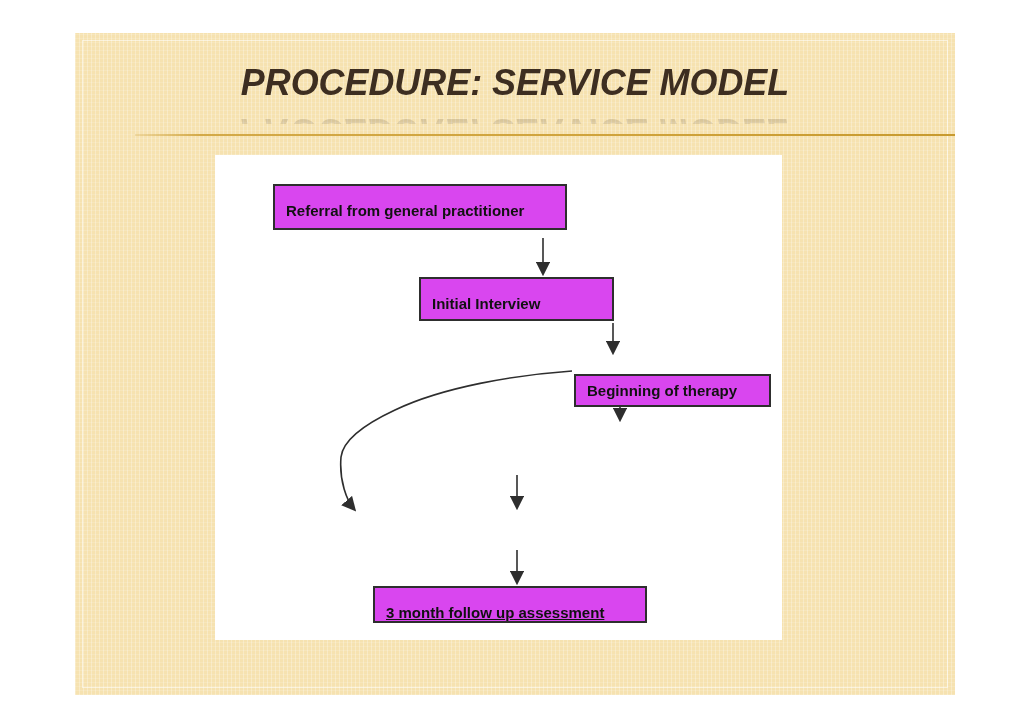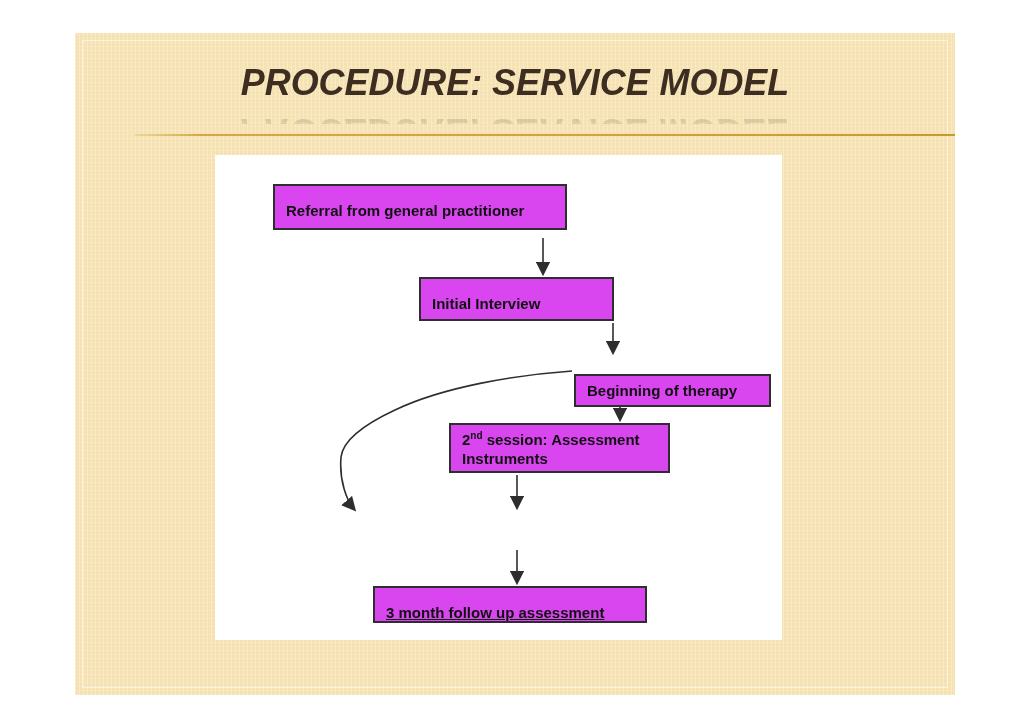--- a/index.html
+++ b/index.html
@@ -151,22 +151,19 @@
         <line x1="302" y1="395" x2="302" y2="427" stroke="#2e2e2e" stroke-width="1.6" marker-end="url(#ah)"></line>
         <path d="M 357 216 C 300 220, 228 232, 180 255 C 150 269, 128 285, 126 302 C 124 326, 132 346, 139 354" fill="none" stroke="#2e2e2e" stroke-width="1.6" marker-end="url(#ah)"></path>
       </svg>
 
       <div class="node" id="node-referral">Referral from general practitioner</div>
 
       <div class="node" id="node-initial">Initial Interview</div>
 
       <div class="node" id="node-beginning">Beginning of therapy</div>
 
-      <div class="node" id="node-session2"><span>2</span><sup>nd</sup><span> session: Assessment</span><br>
-        <span>Instruments</span>
-      </div>
 
 
       <div class="node" id="node-followup">3 month follow up assessment</div>
 
     </div>
   </div>
 </div>
 
 </body></html>

